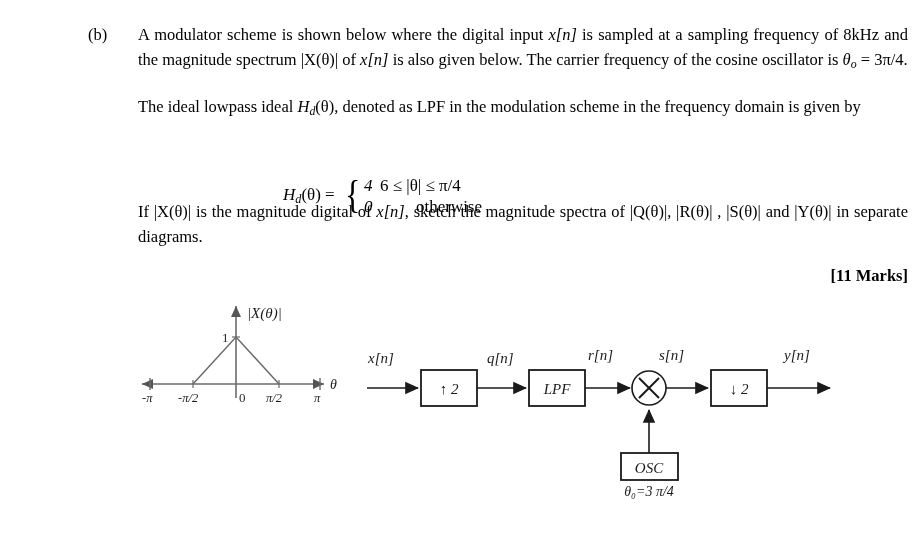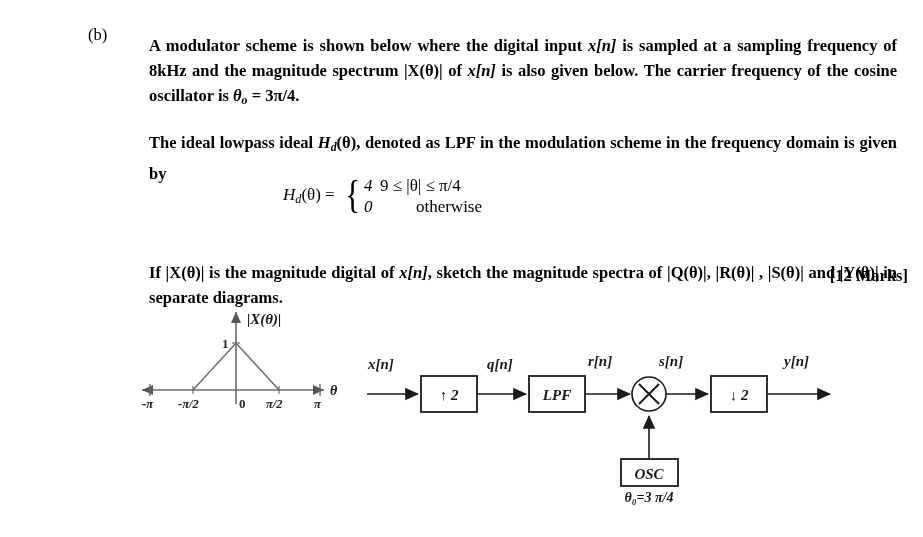--- a/index.html
+++ b/index.html
@@ -37,22 +37,21 @@
     font-size: 16.5px;
     line-height: 25px;
   }
   .qbody {
     flex: 1 1 auto;
     font-size: 16.5px;
     line-height: 25px;
     text-align: justify;
   }
   .para {
-    margin: 11px;
-    font-weight: bold;
+    margin: 0;
   }
   .para + .para {
     margin-top: 17px;
   }
   .p1 {
     text-align: justify;
     text-align-last: left;
   }
   .ital {
     font-style: italic;
@@ -112,24 +111,23 @@
     right: 15px;
     top: 266px;
     font-weight: bold;
     font-size: 16.5px;
   }
 
   
   .figure {
     position: absolute;
     left: 0;
-    top: 296px;
+    top: 290px;
     width: 848px;
     height: 241px;
-    font-weight: bold;
   }
   .figure svg {
     display: block;
   }
   .svg-txt {
     font-family: "Liberation Serif", "DejaVu Serif", serif;
     fill: #2a2a2a;
   }
   .svg-txt-it {
     font-family: "Liberation Serif", "DejaVu Serif", serif;
@@ -155,26 +153,26 @@
         <p class="para" style="margin-top:74px"><span>If |X(θ)| is the magnitude digital of  </span><span class="ital nowrap">x[n]</span><span>, sketch the magnitude spectra of |Q(θ)|, |R(θ)| , |S(θ)| and |Y(θ)| in separate diagrams.</span></p>
 
       </div>
     </div>
   </div>
 
   <div class="eqn">
     <span class="eqn-lhs nowrap"><span>H</span><span class="sub">d</span><span style="font-style:normal">(θ) =</span></span>
     <span class="brace">{</span>
     <span class="cases">
-      <span class="case-row"><span class="case-val">4</span><span class="case-cond">9 ≤ |θ| ≤ π/4</span></span>
+      <span class="case-row"><span class="case-val">4</span><span class="case-cond">6 ≤ |θ| ≤ π/4</span></span>
       <span class="case-row"><span class="case-val">0</span><span class="case-cond otherwise">otherwise</span></span>
     </span>
   </div>
 
-  <div class="marks">[12 Marks]</div>
+  <div class="marks">[11 Marks]</div>
 
   <div class="figure">
     <svg width="923" height="241" viewBox="0 0 923 241" xmlns="http://www.w3.org/2000/svg">
       <defs>
         <marker id="ah" markerWidth="9" markerHeight="9" refX="8" refY="4.5" orient="auto">
           <path d="M0,0.6 L8.6,4.5 L0,8.4 z" fill="#1a1a1a"></path>
         </marker>
         <marker id="ahs" markerWidth="8" markerHeight="8" refX="7" refY="4" orient="auto">
           <path d="M0,0.8 L7,4 L0,7.2 z" fill="#555"></path>
         </marker>

